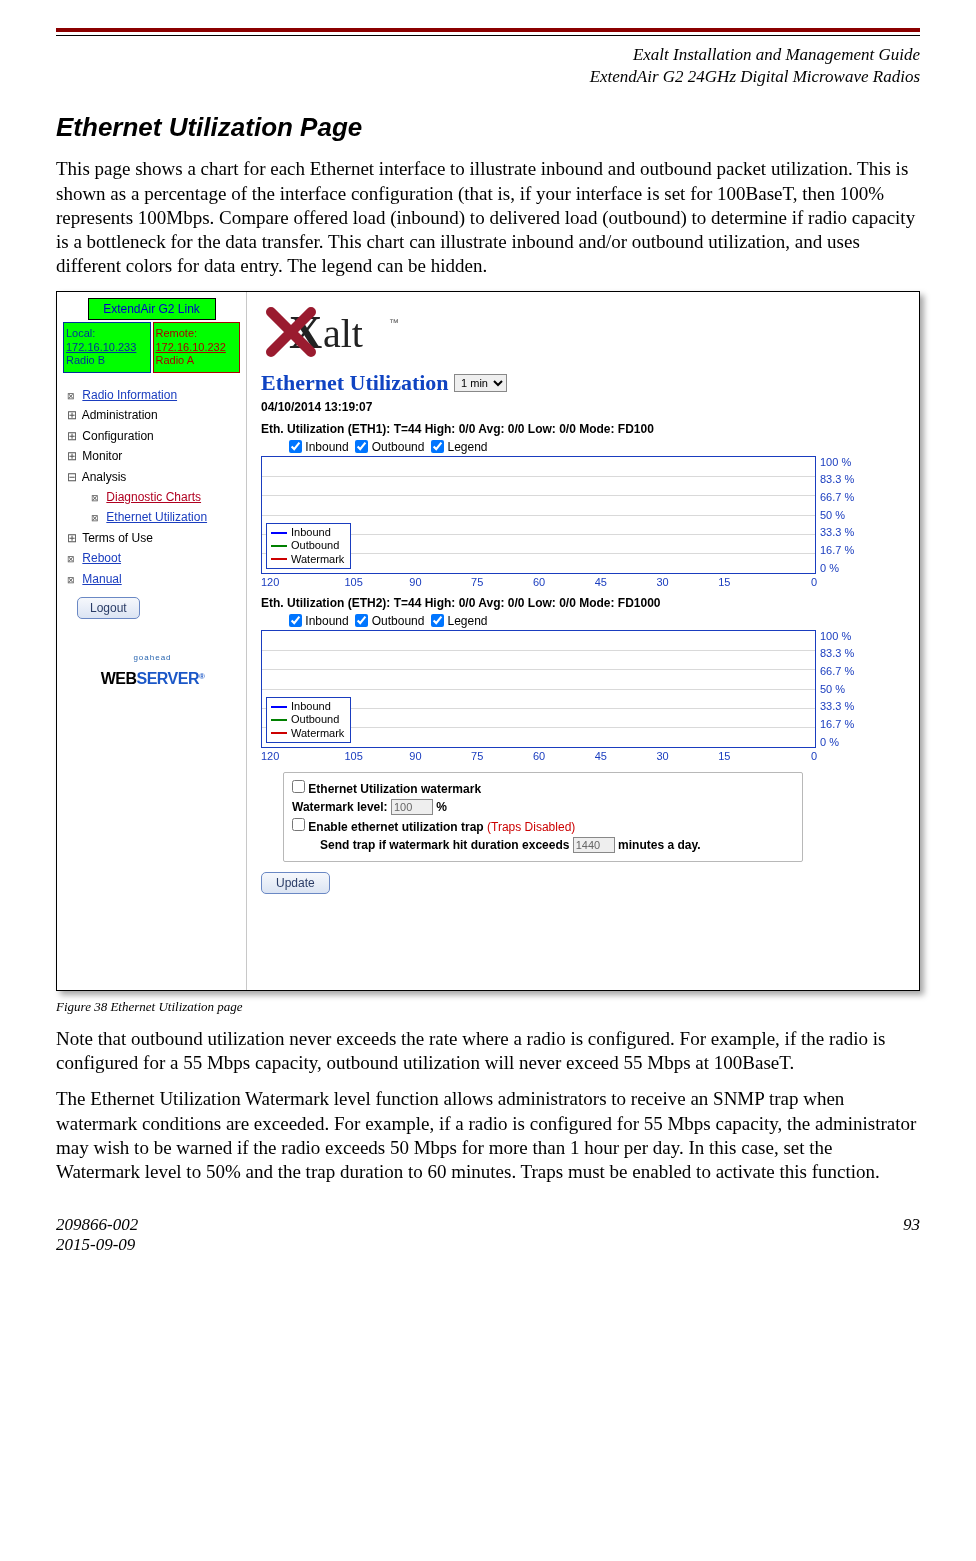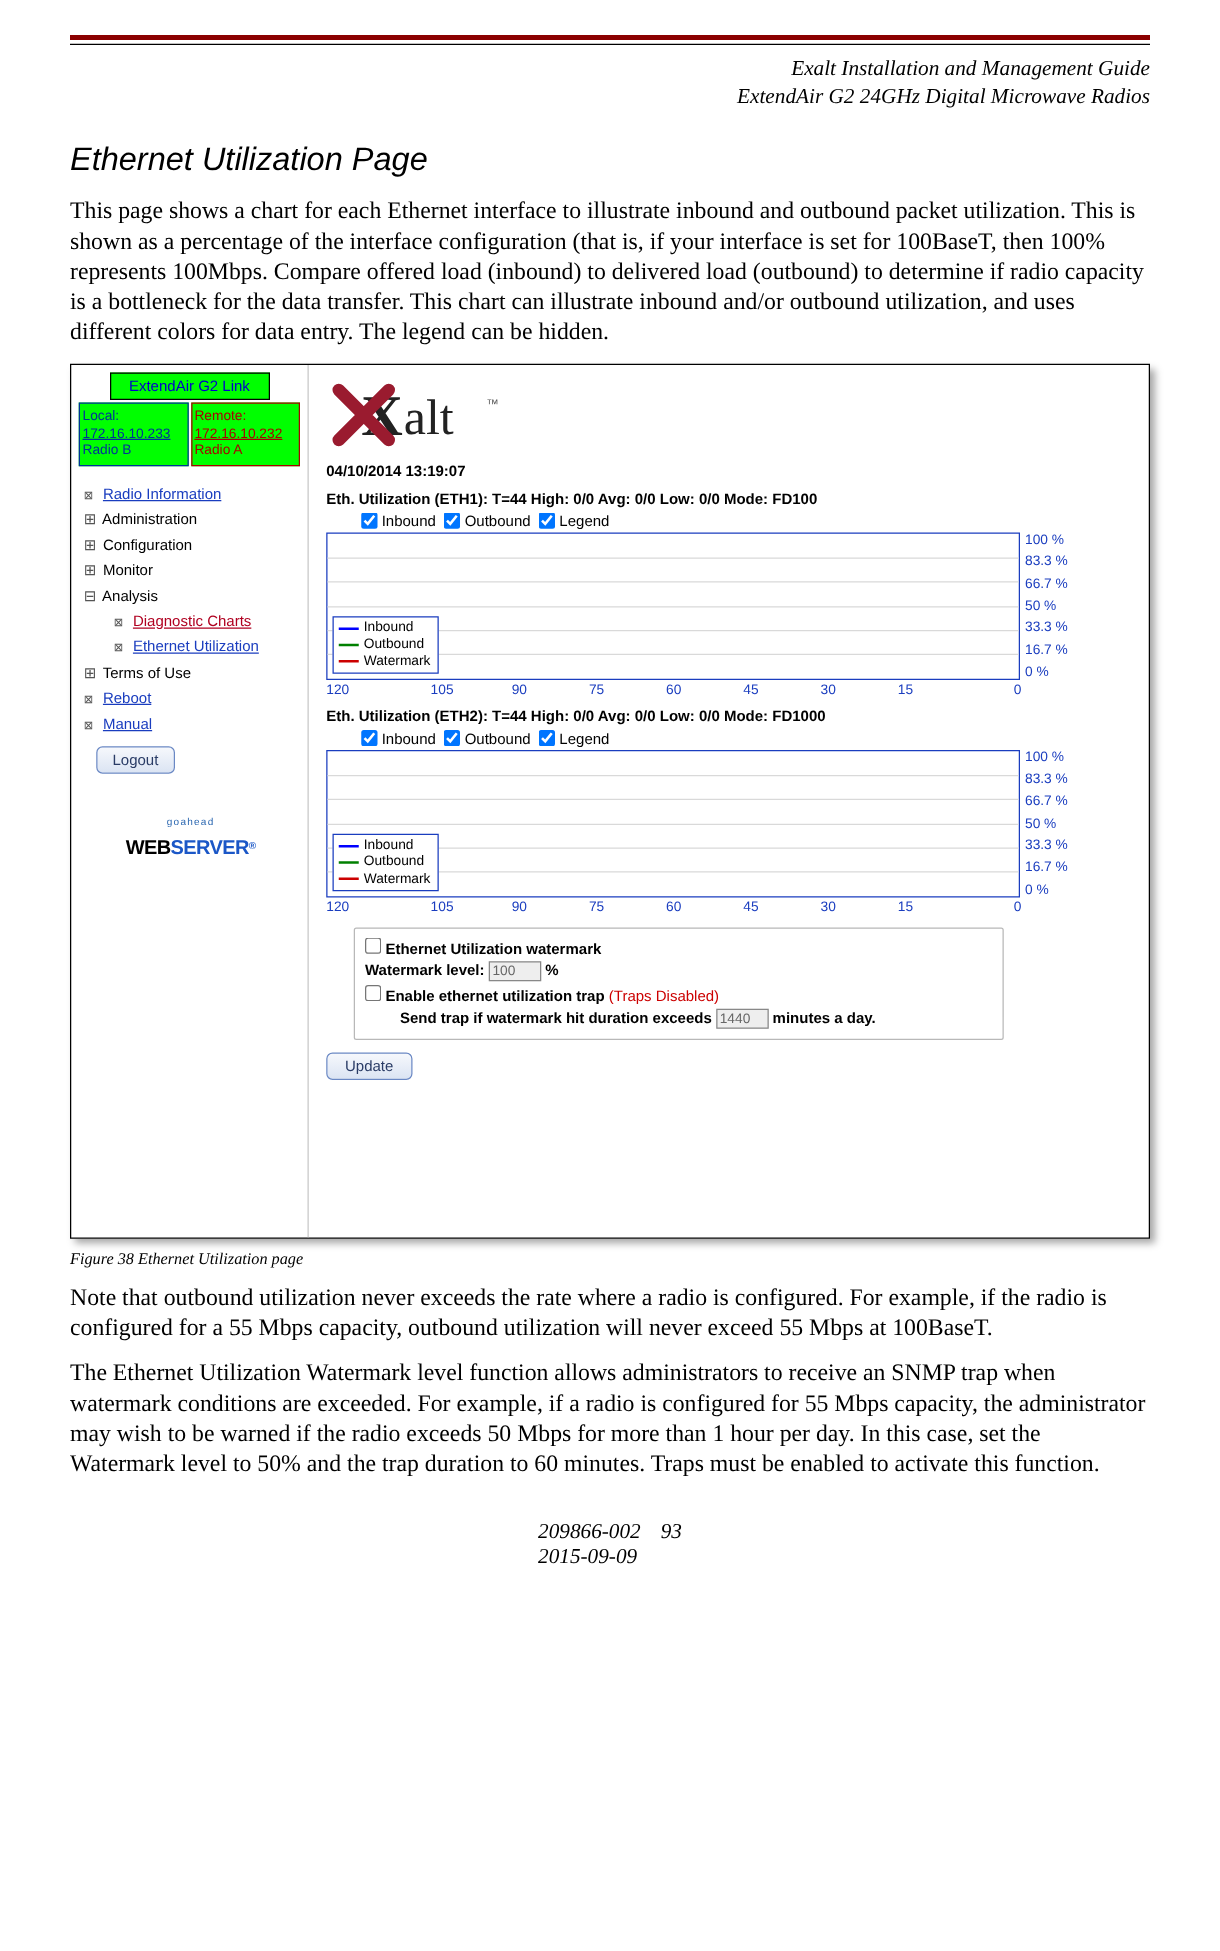--- a/index.html
+++ b/index.html
@@ -1,24 +1,24 @@
 <!DOCTYPE html>
 <html><head>
 <meta charset="utf-8">
 <style>
   * { box-sizing: border-box; margin: 0; padding: 0; }
   html, body { width: 976px; background: #fff; font-family: "Times New Roman", Times, serif; color: #000; }
   .page { width: 976px; padding: 28px 56px 40px 56px; }
   .top-rule-thick { border-top: 4px solid #8b0000; height: 0; margin-bottom: 3px; }
   .top-rule-thin { border-top: 1px solid #000; height: 0; margin-bottom: 8px; }
   .doc-header { text-align: right; font-style: italic; font-size: 17px; line-height: 1.3; margin-bottom: 24px; }
-  h1.section-title { font-family: Arial, Helvetica, sans-serif; font-weight: normal; font-style: italic; font-size: 26px; margin: 8px 0 14px 0; }
+  h1.section-title { font-family: Arial, Helvetica, sans-serif; font-weight: bold; font-style: italic; font-size: 26px; margin: 8px 0 14px 0; }
   p.body { font-size: 19px; line-height: 1.28; margin-bottom: 12px; }
   .fig-caption { font-style: italic; font-size: 13px; margin: 8px 0 12px 0; }
-  .footer { display: flex; justify-content: center; font-style: italic; font-size: 17px; margin-top: 30px; gap: 16px; }
+  .footer { display: flex; justify-content: space-between; font-style: italic; font-size: 17px; margin-top: 30px; gap: 16px; }
 
   
   .screenshot { border: 1px solid #000; box-shadow: 4px 4px 6px rgba(0,0,0,0.35); background: #fff; margin: 10px 0 6px 0; height: 700px; overflow: hidden; display: flex; font-family: Arial, Helvetica, sans-serif; font-size: 12px; }
   .ss-left { width: 190px; border-right: 1px solid #c8c8c8; display: flex; flex-direction: column; }
   .ss-right { flex: 1; position: relative; padding: 0 0 0 8px; }
 
   
   .linkbox-wrap { padding: 6px; }
   .linkbox-title { background: #00ff00; border: 1px solid #000; text-align: center; color: #0000cc; font-size: 12px; padding: 3px 0; margin: 0 auto 2px auto; width: 128px; }
   .linkbox-row { display: flex; gap: 2px; }
@@ -132,20 +132,26 @@
     <div class="ss-right">
       <div class="exalt-logo">
         <svg width="190" height="60" viewBox="0 0 190 60">
           <text x="28" y="46" font-family="Georgia,serif" font-size="46" font-weight="bold" fill="#222">X</text>
           <path d="M10 10 L50 50 M50 10 L10 50" stroke="#9a1b2f" stroke-width="10" stroke-linecap="round" fill="none"></path>
           <text x="62" y="45" font-family="Georgia,serif" font-size="40" fill="#222">alt</text>
           <text x="128" y="24" font-family="Arial" font-size="10" fill="#555">™</text>
         </svg>
       </div>
 
+      <div class="panel-title">
+        <span>Ethernet Utilization</span>
+        <select class="title-select">
+          <option>1 min</option>
+        </select>
+      </div>
 
       <div class="timestamp">04/10/2014 13:19:07</div>
 
       
       <div class="chart-hdr">Eth. Utilization (ETH1): T=44 High: 0/0 Avg: 0/0 Low: 0/0 Mode: FD100</div>
       <div class="chart-block">
         <div class="chk-row">
           <input type="checkbox" checked="" style=""> <span>Inbound</span>
           &nbsp;<input type="checkbox" checked="" style=""> <span>Outbound</span>
           &nbsp;<input type="checkbox" checked="" style=""> <span>Legend</span>

